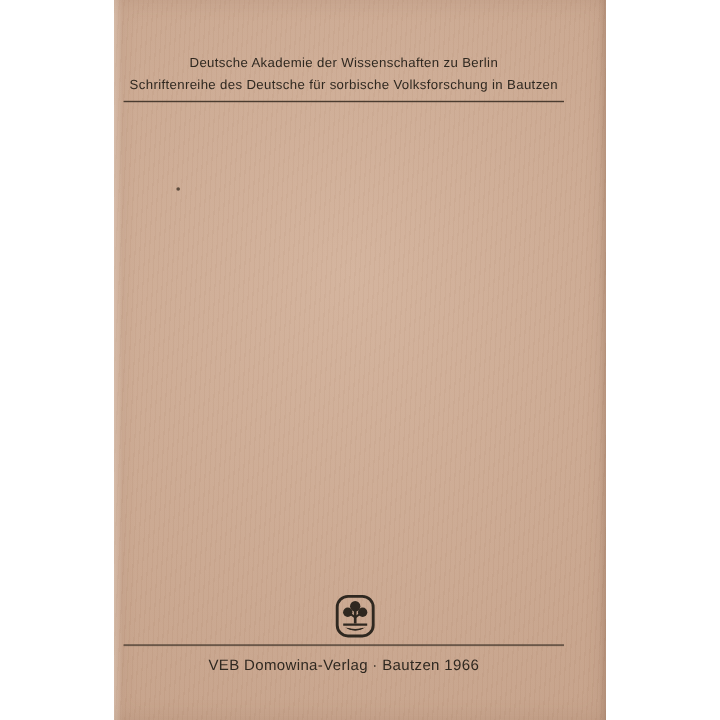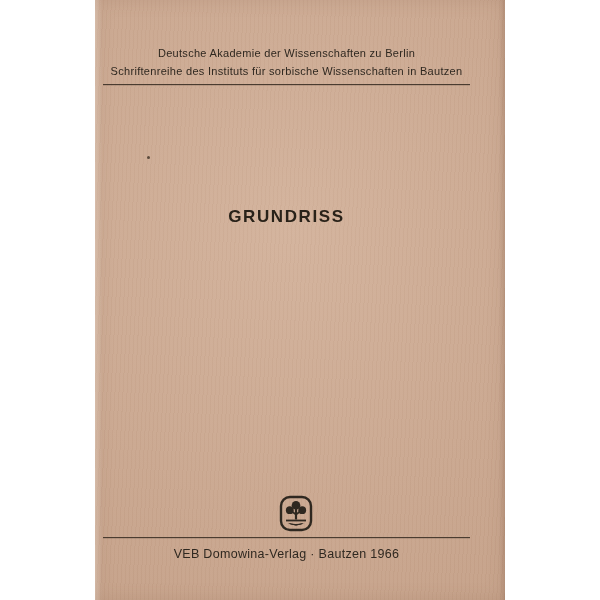--- a/index.html
+++ b/index.html
@@ -77,28 +77,27 @@
 </style>
 </head>
 <body>
 
 <div id="screen">
   <div class="page">
     <div class="content">
 
       <div class="series">
         <div>Deutsche Akademie der Wissenschaften zu Berlin</div>
-        <div>Schriftenreihe des Instituts für sorbische Wissenschaften in Bautzen</div>
+        <div>Schriftenreihe des Deutsche für sorbische Volksforschung in Bautzen</div>
       </div>
 
       <div class="rule rule-top"></div>
 
 
       <div class="title">
-        <div>GRUNDRISS</div>
       </div>
 
       <div class="logo">
         <span>
           <svg viewBox="0 0 34 37" xmlns="http://www.w3.org/2000/svg">
             <rect x="2" y="2" width="30" height="33" rx="9" fill="none" stroke="#2f2820" stroke-width="2.4"></rect>
 
             <circle cx="17" cy="10.2" r="4.3" fill="#2f2820"></circle>
             <circle cx="10.8" cy="15.2" r="3.9" fill="#2f2820"></circle>
             <circle cx="23.2" cy="15.2" r="3.9" fill="#2f2820"></circle>

